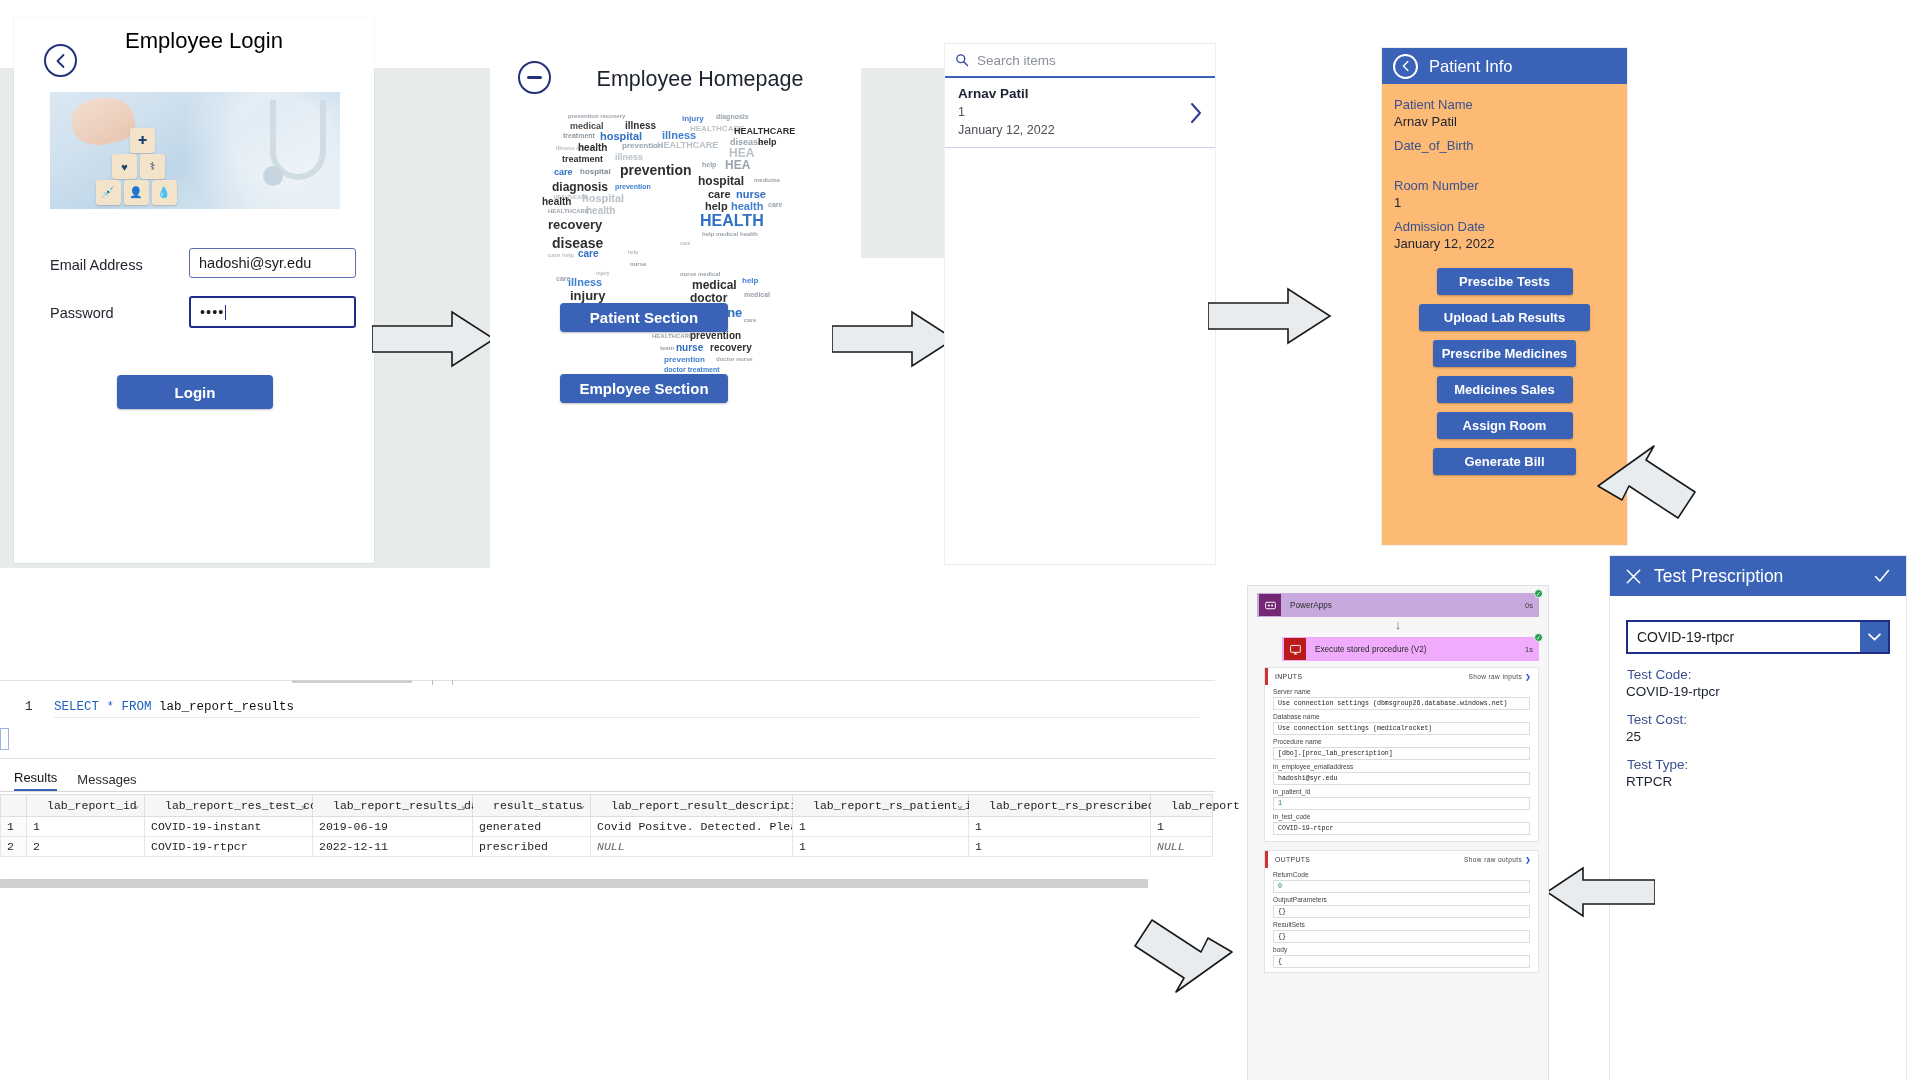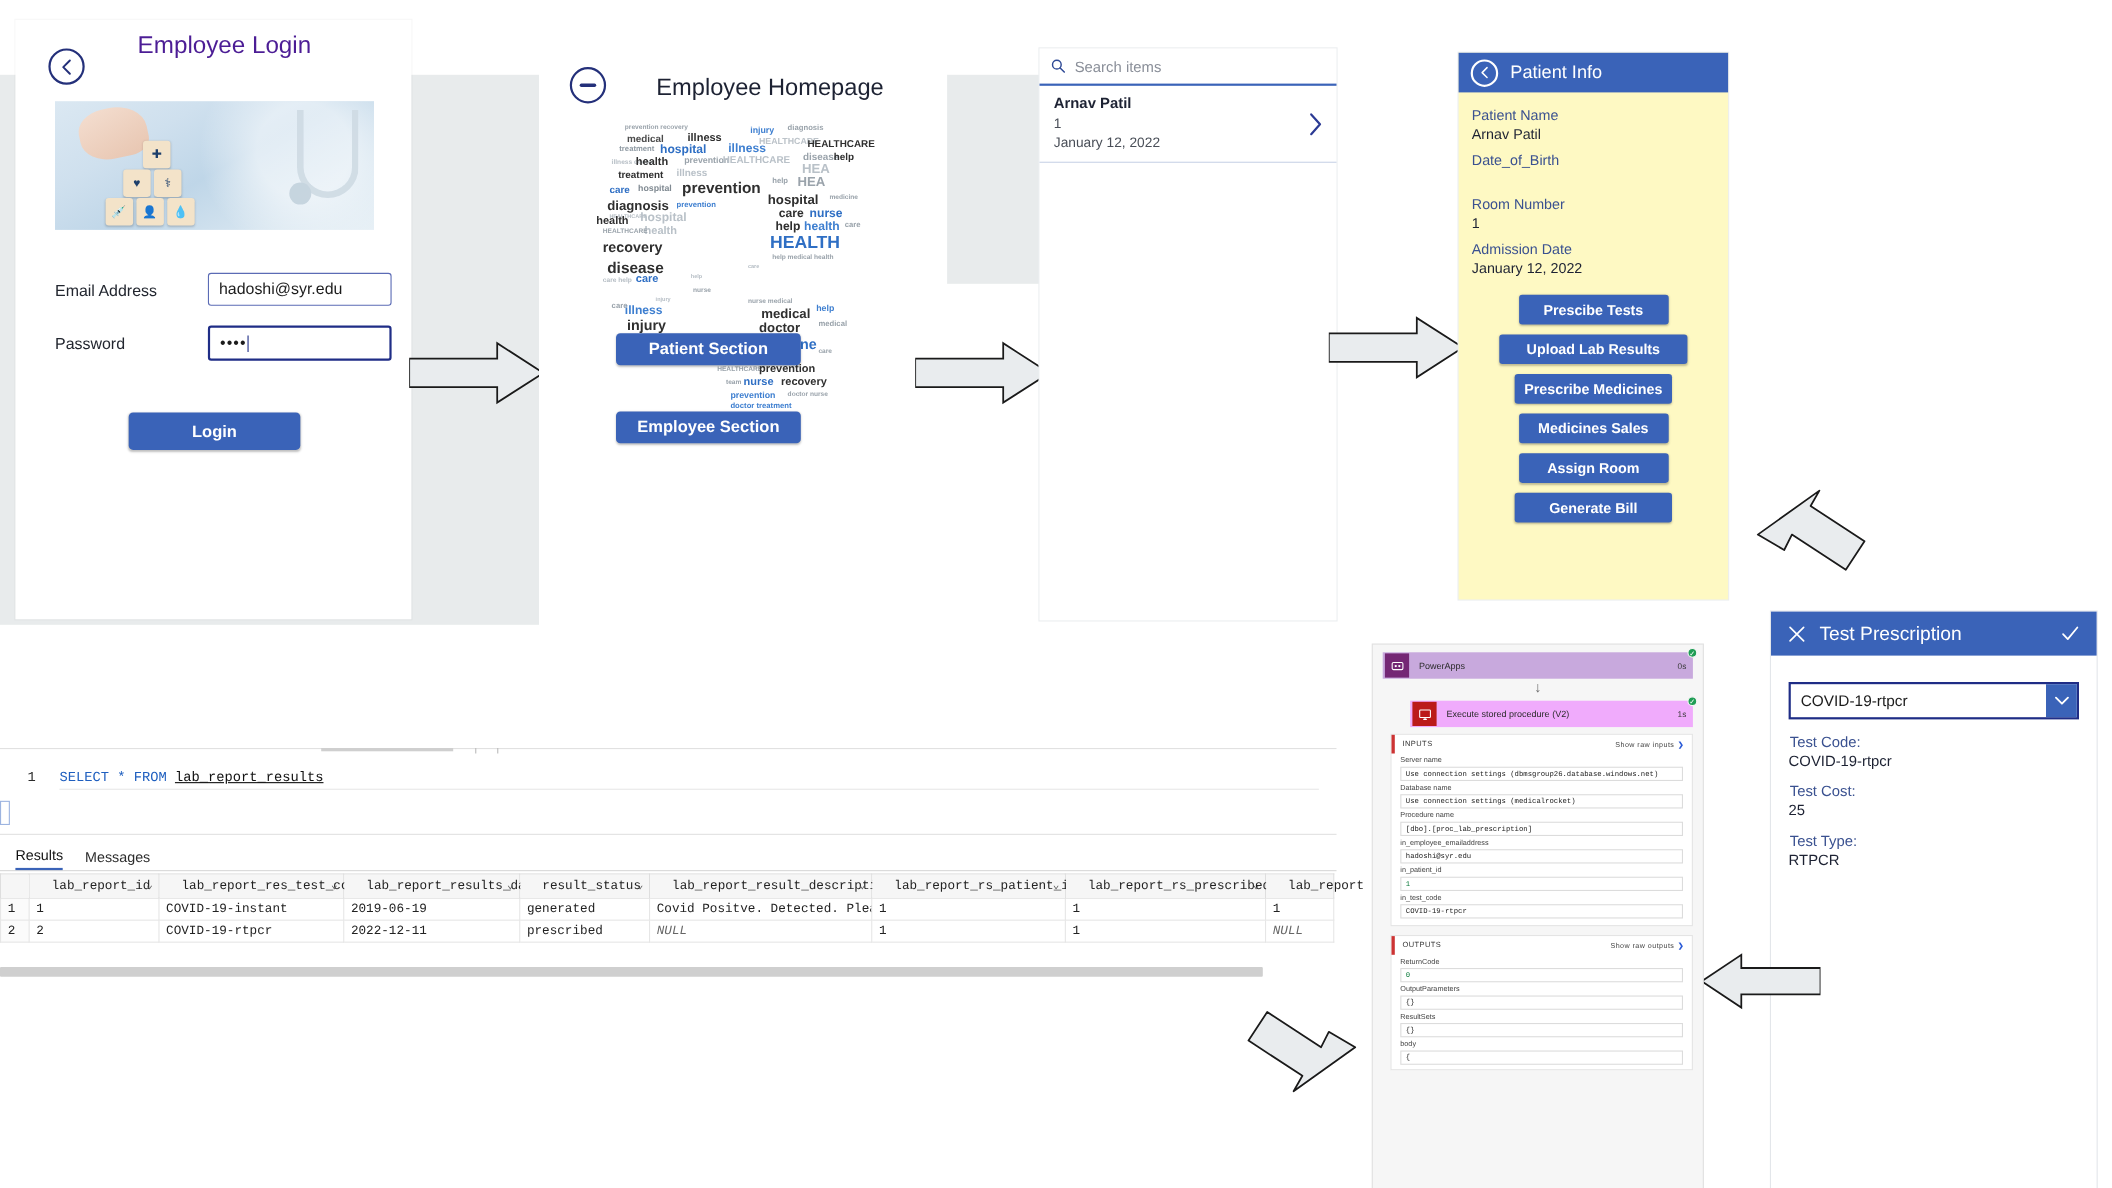--- a/index.html
+++ b/index.html
@@ -75,22 +75,22 @@
                 border-bottom:2px solid #3a63b8; }
   .search-row .ph { color:#8a8f99; font-size:13.5px; margin-left:8px; }
   .patient-item { padding:8px 13px 10px 13px; border-bottom:1.6px solid #c9d3e6;
                   position:relative; }
   .pi-name { font-size:13.5px; font-weight:bold; color:#1d2233; }
   .pi-sub  { font-size:12.5px; color:#4a4f58; margin-top:4px; }
   .pi-chev { position:absolute; right:12px; top:50%; transform:translateY(-50%);
              color:#24307a; font-size:21px; }
 
   
-  #info-panel { left:1326px; top:48px; width:245px; height:497px;
-                background:#fef9c3; box-shadow:0 0 0 1px #eceef0; }
+  #info-panel { left:1382px; top:48px; width:245px; height:497px;
+                background:#fdba74; box-shadow:0 0 0 1px #eceef0; }
   .info-label { color:#3a5190; font-size:13px; margin-top:9px; }
   .info-value { color:#1d2233; font-size:13px; margin-top:2px; }
   .action-btns { display:flex; flex-direction:column; align-items:center; gap:9px;
                  margin-top:17px; }
   .action-btns .blue-btn { width:136px; height:27px; font-size:13px; border-radius:3px;}
 
   
   #test-panel { left:1610px; top:556px; width:296px; height:524px;
                 background:#fff; box-shadow:0 0 0 1px #e3e6ea; }
   #test-panel .app-header { height:40px; padding:0 14px; }
@@ -159,21 +159,21 @@
 <div class="abs grey-band" style="left:0;top:68px;width:490px;height:500px;"></div>
 <div class="abs grey-band" style="left:860px;top:68px;width:100px;height:190px;"></div>
 
 <div class="abs panel" id="login-panel">
   <div class="abs circle-btn" id="login-back">
     <svg viewBox="0 0 16 16">
       <path d="M10.5 2 L4.5 8 L10.5 14" fill="none" stroke="#24307a" stroke-width="1.8" stroke-linecap="round" stroke-linejoin="round"></path>
     </svg>
   </div>
 
-  <div class="abs" style="left:40px;top:10px;width:300px;text-align:center;font-size:22px;color:#4c1d95;">Employee Login</div>
+  <div class="abs" style="left:40px;top:10px;width:300px;text-align:center;font-size:22px;color:#000000;">Employee Login</div>
 
   <div class="abs" id="login-image" style="left:36px;top:74px;">
     <div class="hand"></div>
     <div class="steth"></div>
     <div class="blk" style="left:80px;top:36px;width:25px;height:25px;">✚</div>
     <div class="blk" style="left:62px;top:62px;width:25px;height:25px;">♥</div>
     <div class="blk" style="left:90px;top:62px;width:25px;height:25px;">⚕</div>
     <div class="blk" style="left:46px;top:88px;width:25px;height:25px;">💉</div>
     <div class="blk" style="left:74px;top:88px;width:25px;height:25px;">👤</div>
     <div class="blk" style="left:102px;top:88px;width:25px;height:25px;">💧</div>
@@ -476,21 +476,21 @@
 <div class="abs" id="ssms">
 
   <div class="abs" style="left:0;top:0;width:1215px;height:1px;background:#e1e1e1;"></div>
   <div class="abs" style="left:292px;top:0px;width:120px;height:3px;background:#cfcfcf;"></div>
   <div class="abs" style="left:432px;top:0px;width:1px;height:5px;background:#bbb;"></div>
   <div class="abs" style="left:452px;top:0px;width:1px;height:5px;background:#bbb;"></div>
 
   <div class="abs sql-gutter sql-line" style="left:25px;top:20px;">1</div>
   <div class="abs sql-line" style="left:54px;top:20px;">
     <span class="kw">SELECT * FROM</span>
-    <span style="color:#111;text-decoration:underline;"> lab_report_results</span>
+    <span style="color:#111;"> lab_report_results</span>
   </div>
   <div class="abs" style="left:54px;top:37px;width:1145px;height:1px;background:#e8e8e8;"></div>
   <div class="abs" style="left:0;top:48px;width:9px;height:22px;border:1px solid #9db4e0;"></div>
   <div class="abs" style="left:0;top:78px;width:1215px;height:1px;background:#e1e1e1;"></div>
 
   <div class="abs tabs-row" style="left:0;top:88px;width:1215px;height:24px;">
     <div class="tab active">Results</div>
     <div class="tab">Messages</div>
   </div>
 

